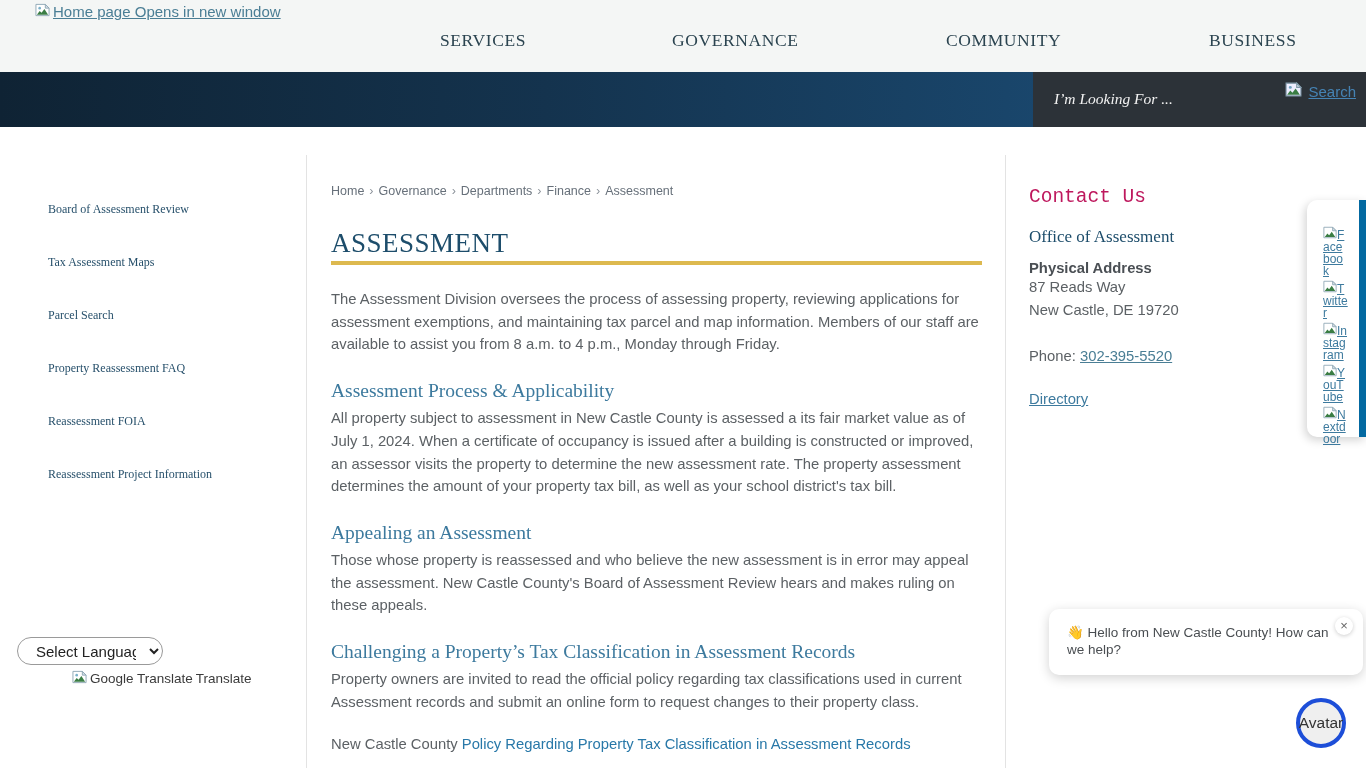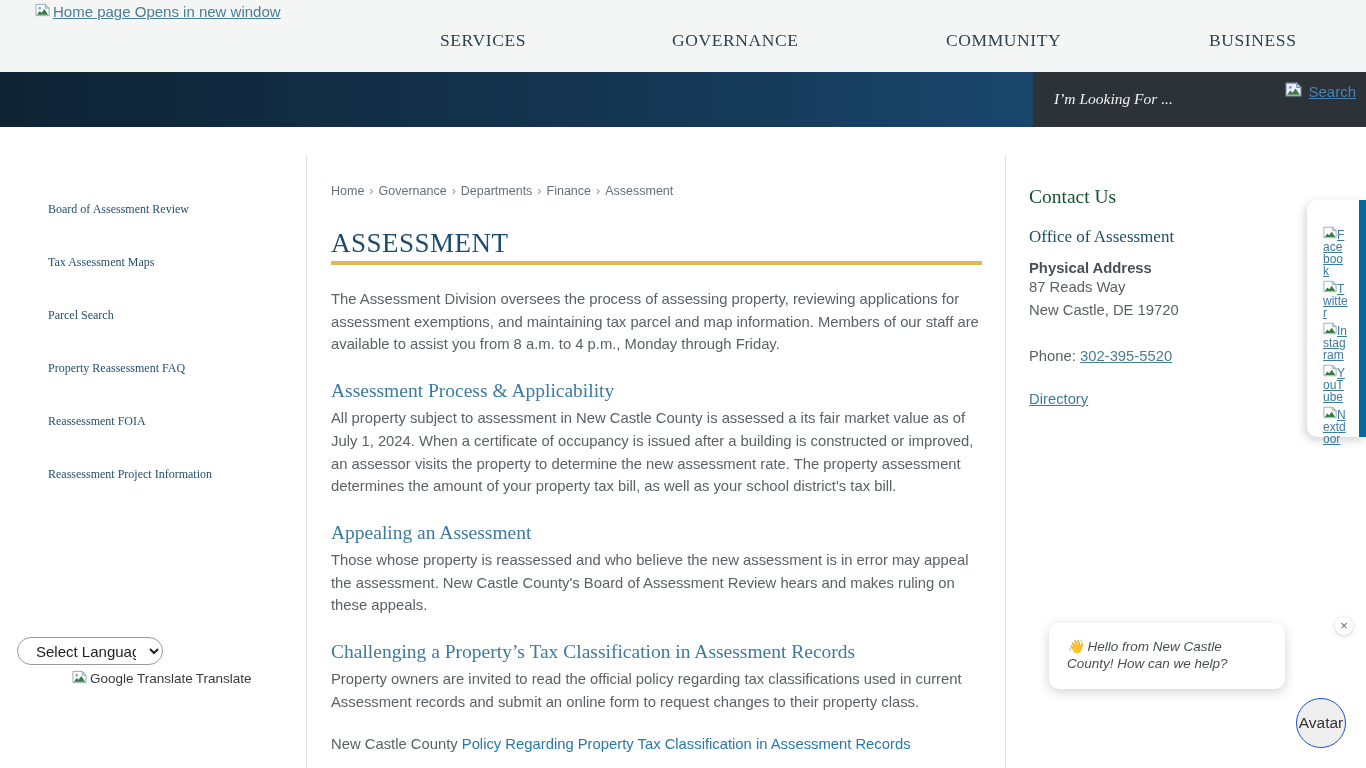--- a/index.html
+++ b/index.html
@@ -51,45 +51,45 @@
   .gold-bar { height:4px; background:#ddb94f; margin-top:3px; }
   .main-col p { margin-top:23px; font-size:14.8px; line-height:22.7px; color:#5c6165; }
   .main-col h2 { margin-top:24px; font-family:"Liberation Serif", serif; font-weight:normal;
     font-size:19.5px; color:#3d7a9e; line-height:22px; }
   .main-col h2 + p { margin-top:5px; }
   .policy-para { margin-top:20px !important; }
   .policy-link { color:#2878a8; cursor:pointer; }
 
   
   .contact { position:absolute; left:1029px; top:186px; width:280px; }
-  .contact-h { font-family:Liberation Serif, serif; font-weight:normal; font-size:19.5px; color:#14532d; }
+  .contact-h { font-family:Liberation Mono, monospace; font-weight:normal; font-size:19.5px; color:#be185d; }
   .contact-office { margin-top:19px; font-family:"Liberation Serif", serif; font-size:17px; color:#1d4d6b; }
   .contact-addr-label { margin-top:13px; font-size:14.8px; font-weight:bold; color:#4a4f54; }
   .contact-line { font-size:14.8px; color:#5c6165; line-height:23px; }
   .contact-phone { margin-top:26px; font-size:14.8px; color:#5c6165; }
   .phone-link { color:#4a7e95; text-decoration:underline; cursor:pointer; }
   .directory-link { display:inline-block; margin-top:27px; font-size:14.8px; color:#3d7a9e;
     text-decoration:underline; cursor:pointer; }
 
   
   .social { position:absolute; right:0; top:200px; width:59px; height:237px; background:#fff;
     border-radius:10px 0 0 10px; border-right:7px solid #0369a1;
     box-shadow:-2px 3px 10px rgba(0,0,0,.18); padding:26px 4px 4px 16px; }
   .social-item { display:block; width:26px; font-size:12px; line-height:12px; color:#3d7a9e;
     text-decoration:underline; word-break:break-all; margin-bottom:3px; cursor:pointer; }
 
   
-  .chat-bubble { position:absolute; left:1049px; top:623px; width:236px; height:66px; background:#fff;
+  .chat-bubble { position:absolute; left:1049px; top:609px; width:314px; height:66px; background:#fff;
     border-radius:10px; box-shadow:0 3px 12px rgba(0,0,0,.18); padding:15px 18px;
-    font-size:13.5px; line-height:17px; color:#4a4e52;font-style:italic; }
+    font-size:13.5px; line-height:17px; color:#4a4e52; }
   .chat-close { position:absolute; left:1335px; top:617px; width:18px; height:18px; background:#fff;
     border-radius:50%; box-shadow:0 1px 4px rgba(0,0,0,.2); color:#666; font-size:13px;
     line-height:18px; text-align:center; cursor:pointer; }
   .avatar { position:absolute; left:1296px; top:698px; width:50px; height:50px; border-radius:50%;
-    background:#efefef; border:1px solid #1d4ed8; display:flex; align-items:center; justify-content:center;
+    background:#efefef; border:4px solid #1d4ed8; display:flex; align-items:center; justify-content:center;
     font-size:15.5px; color:#333; cursor:pointer; }
 
   .bimg { display:inline-block; flex:none; }
 </style>
 </head>
 <body>
 
 <div class="page">
 
   <div class="header">

